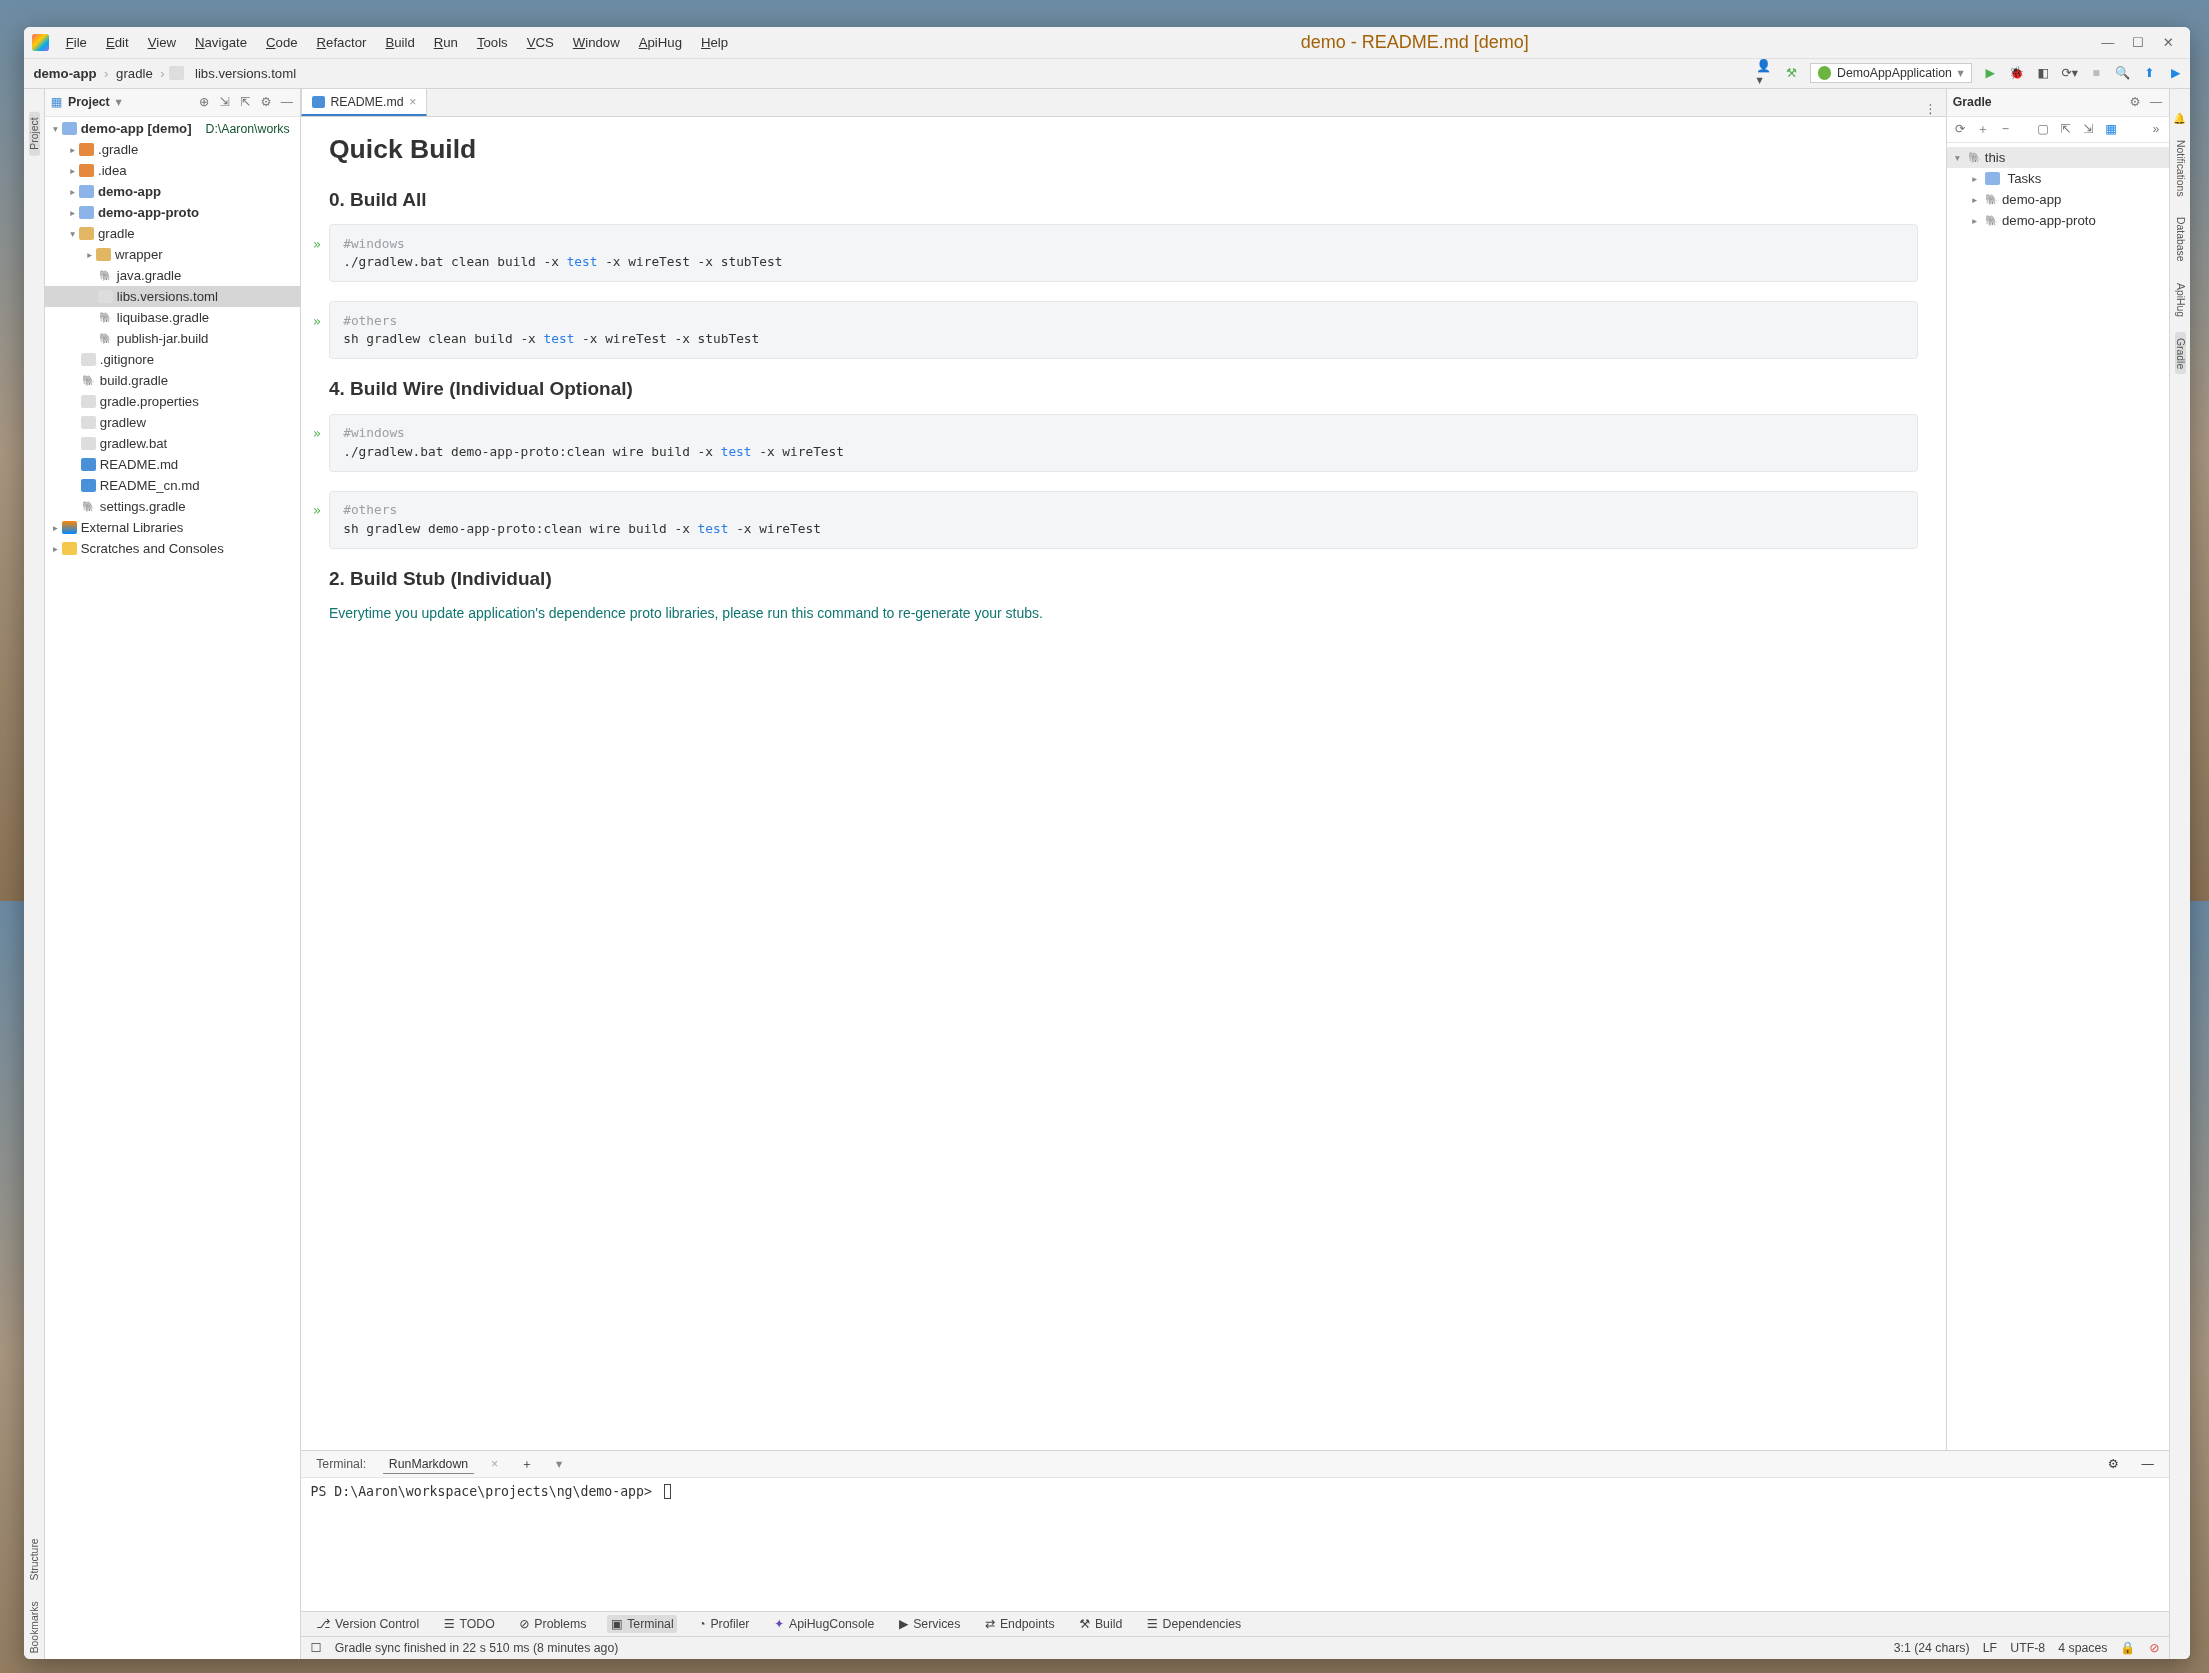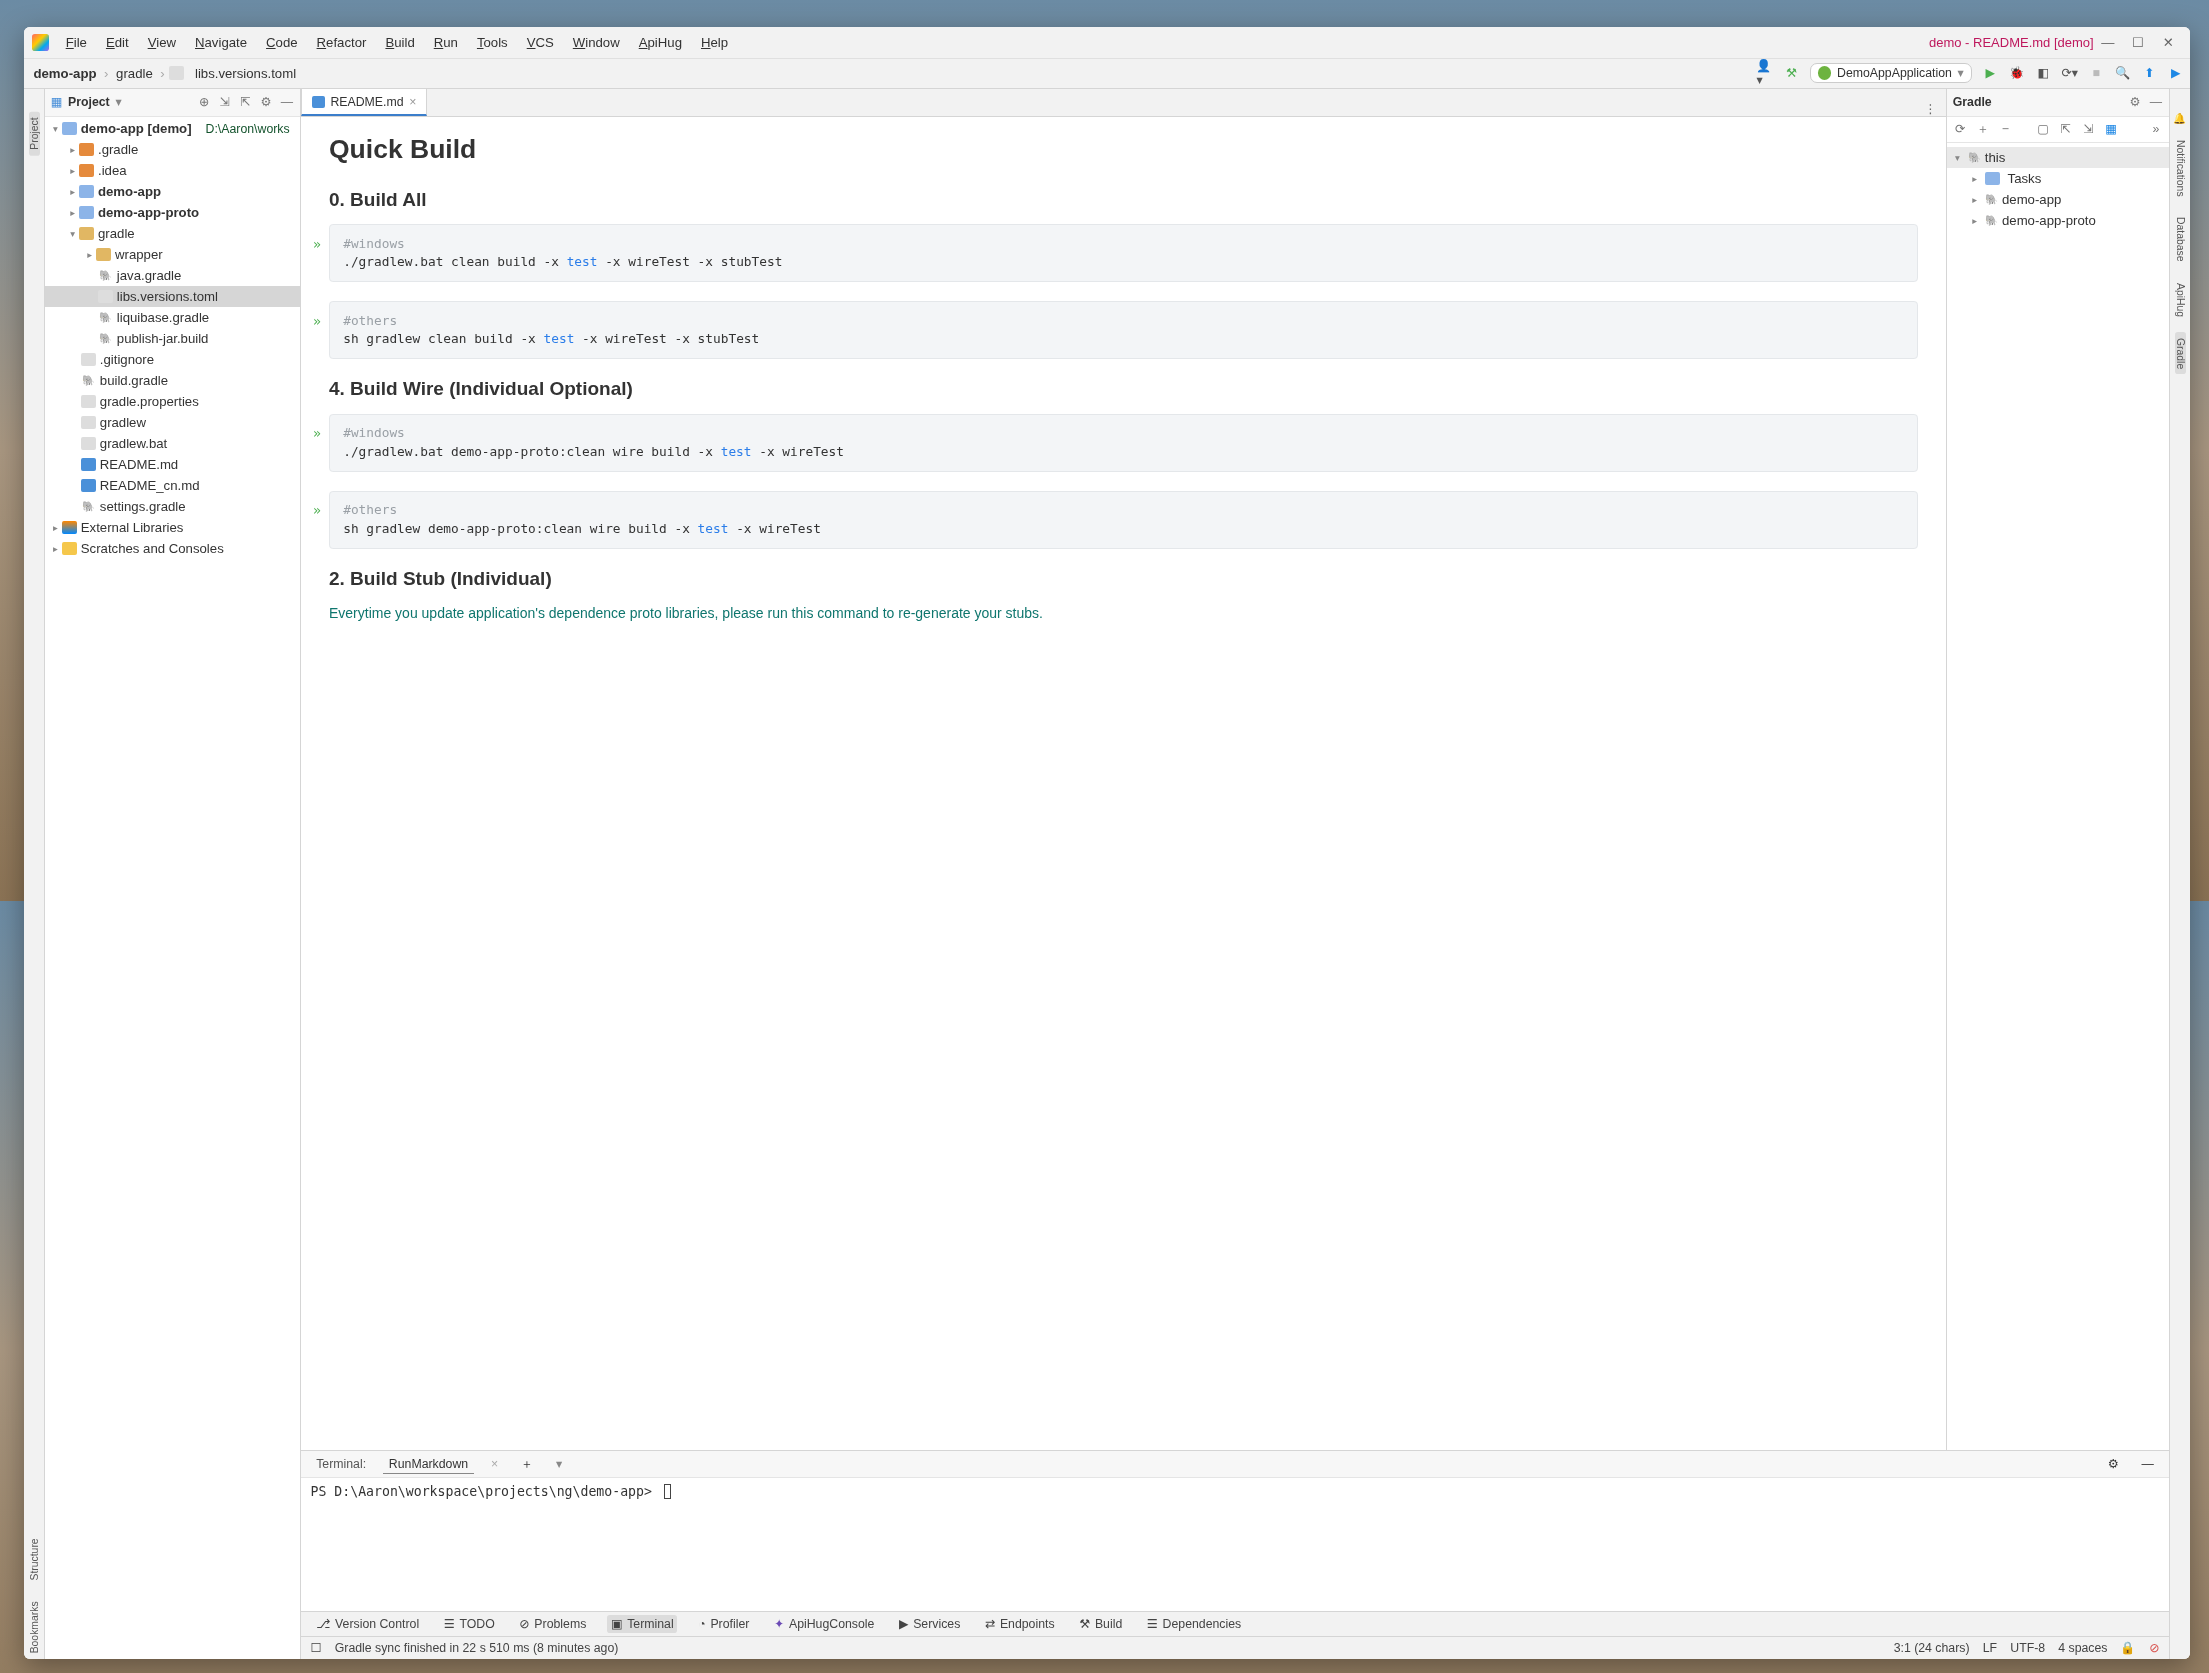--- a/index.html
+++ b/index.html
@@ -30,42 +30,42 @@
   display: flex;
   align-items: center;
   padding: 0 7.6px;
   background: #f2f2f2;
   border-bottom: 0.9px solid #e0e0e0;
 }
 .titlebar .app-icon { width: 17px; height: 17px; background: linear-gradient(135deg,#f66,#fc0 40%,#0ae 70%,#a6e); border-radius: 2.8px; margin-right: 9.5px; }
 .menu { display: flex; gap: 3.8px; }
 .menu-item { padding: 2.8px 7.6px; border-radius: 2.8px; font-size: 13.2px; }
 .menu-item:first-letter { text-decoration: underline; }
-.title-center { flex: 1; text-align: right; color: #be185d; font-size: 13px; }
+.title-center { flex: 1; text-align: center; color: #a16207; font-size: 18px; }
 .win-controls { display: flex; gap: 17px; padding: 0 7.6px; }
 .win-btn { width: 13.2px; height: 13.2px; display: inline-flex; align-items: center; justify-content: center; color: #666; font-size: 13.2px; cursor: pointer; }
 
 
 .toolbar {
   height: 30px;
   display: flex;
   align-items: center;
   padding: 0 5.7px;
   border-bottom: 0.9px solid #d5d5d5;
   background: #f2f2f2;
 }
 .crumbs { display: flex; align-items: center; gap: 3.8px; font-size: 13.2px; }
 .crumb { padding: 1.9px 3.8px; }
 .crumb-sep { color: #aaa; }
 .toolbar-spacer { flex: 1; }
 .toolbar-icons { display: flex; align-items: center; gap: 9.5px; }
 .tb-icon { width: 17px; height: 17px; display: inline-flex; align-items: center; justify-content: center; color: #555; cursor: pointer; }
 .run-config {
   display: flex; align-items: center; gap: 5.7px;
-  border: 0.9px solid #ccc; border-radius: 7px;
+  border: 0.9px solid #ccc; border-radius: 0;
   padding: 1.9px 7.6px; background: #fff; font-size: 12.3px;
 }
 .run-config .spring-icon { width:13.2px; height:13.2px; background:#6db33f; border-radius:50%; position:relative; }
 .green { color: #4caf50; }
 .bug { color: #4caf50; }
 
 
 .main { flex: 1; display: flex; min-height: 0; }
 .left-gutter, .right-gutter {
   width: 21px; background: #f2f2f2;

